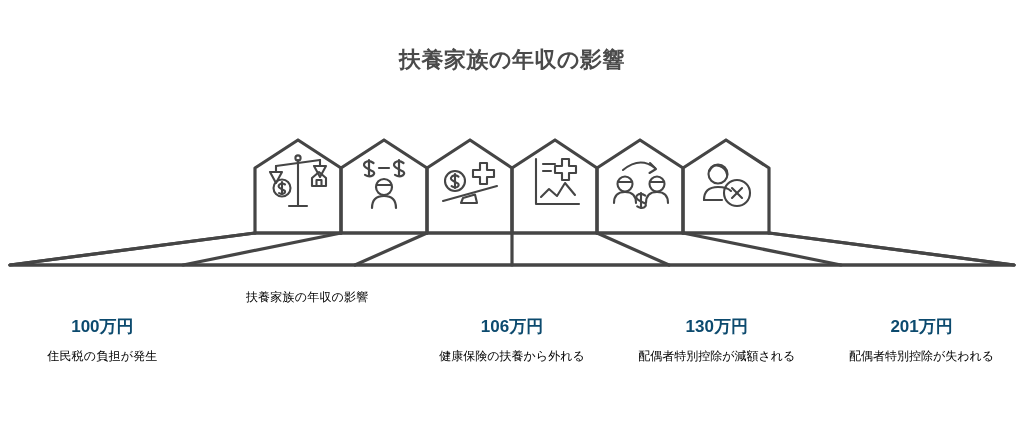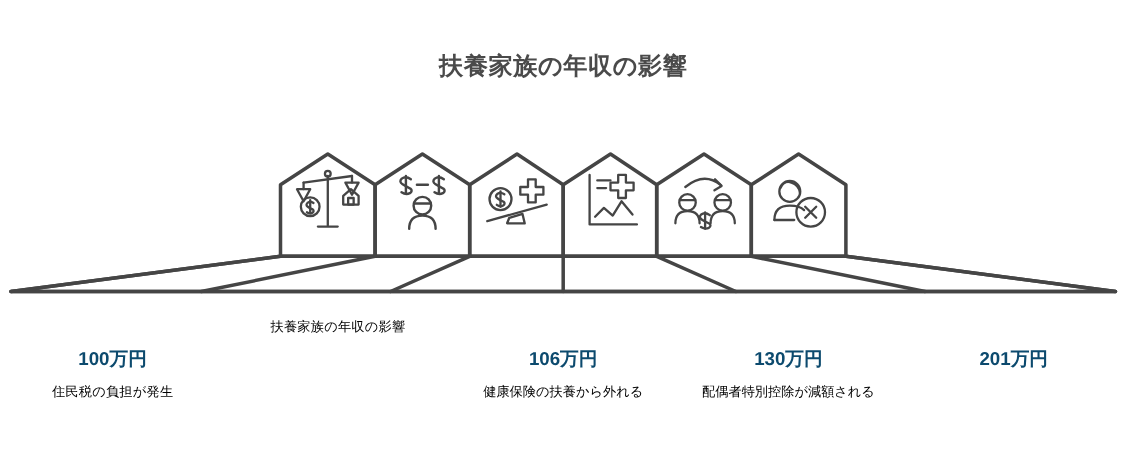--- a/index.html
+++ b/index.html
@@ -210,16 +210,17 @@
     <div class="label-col">
       <div class="label-amount">106万円</div>
       <div class="label-desc">健康保険の扶養から外れる</div>
     </div>
     <div class="label-col">
       <div class="label-amount">130万円</div>
       <div class="label-desc">配偶者特別控除が減額される</div>
     </div>
     <div class="label-col">
       <div class="label-amount">201万円</div>
+      <div class="label-desc">配偶者特別控除が失われる</div>
     </div>
   </div>
 
 </div>
 
 </body></html>

